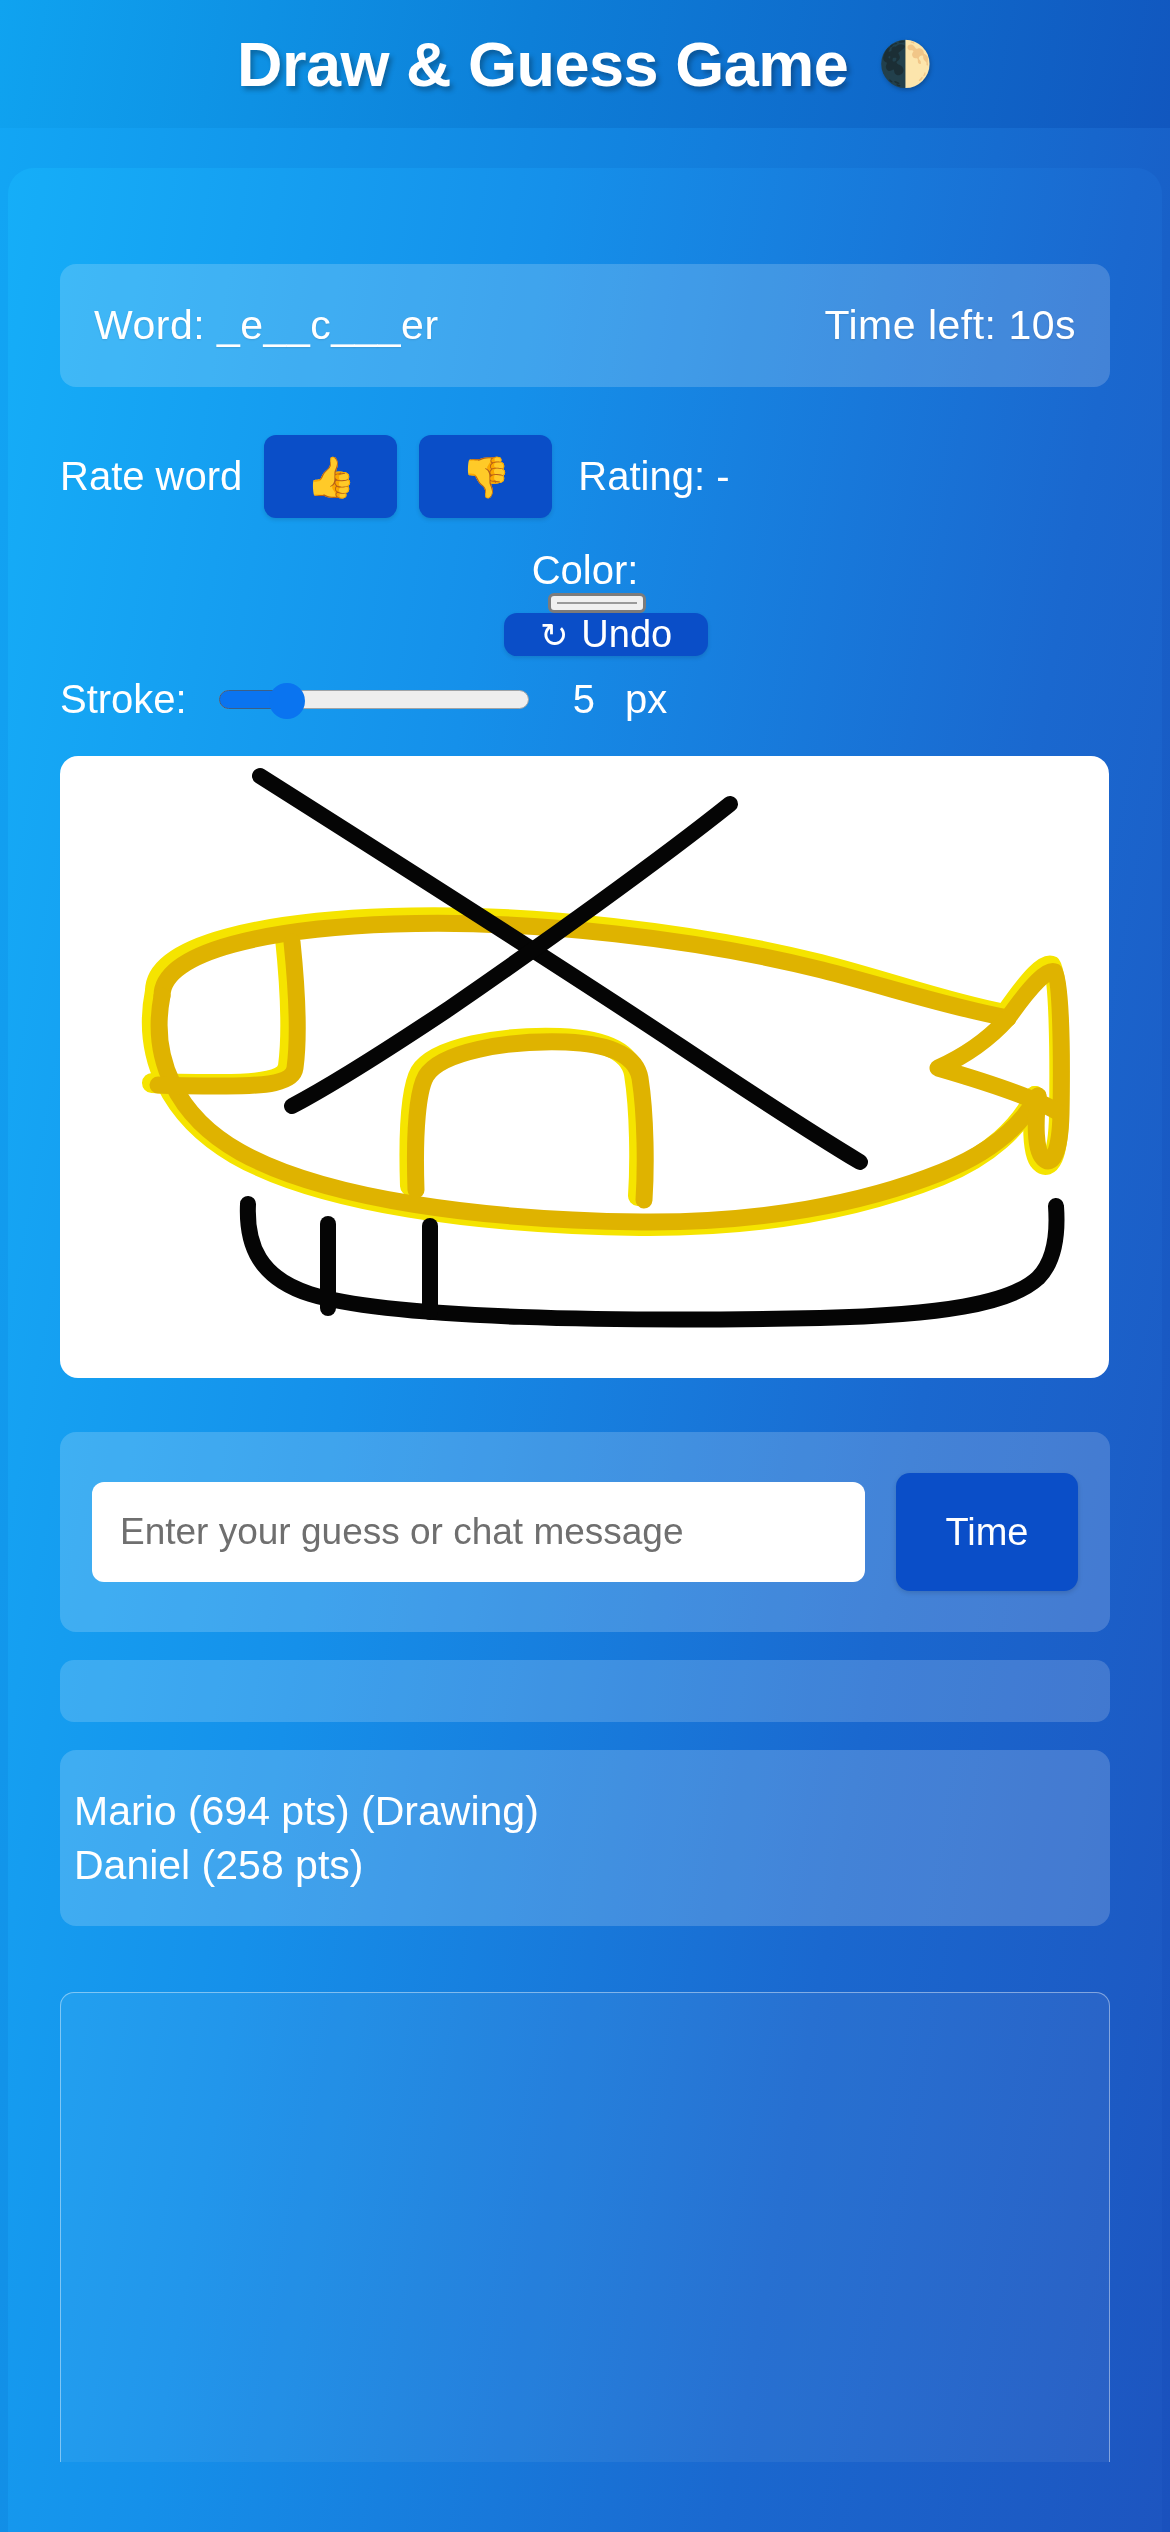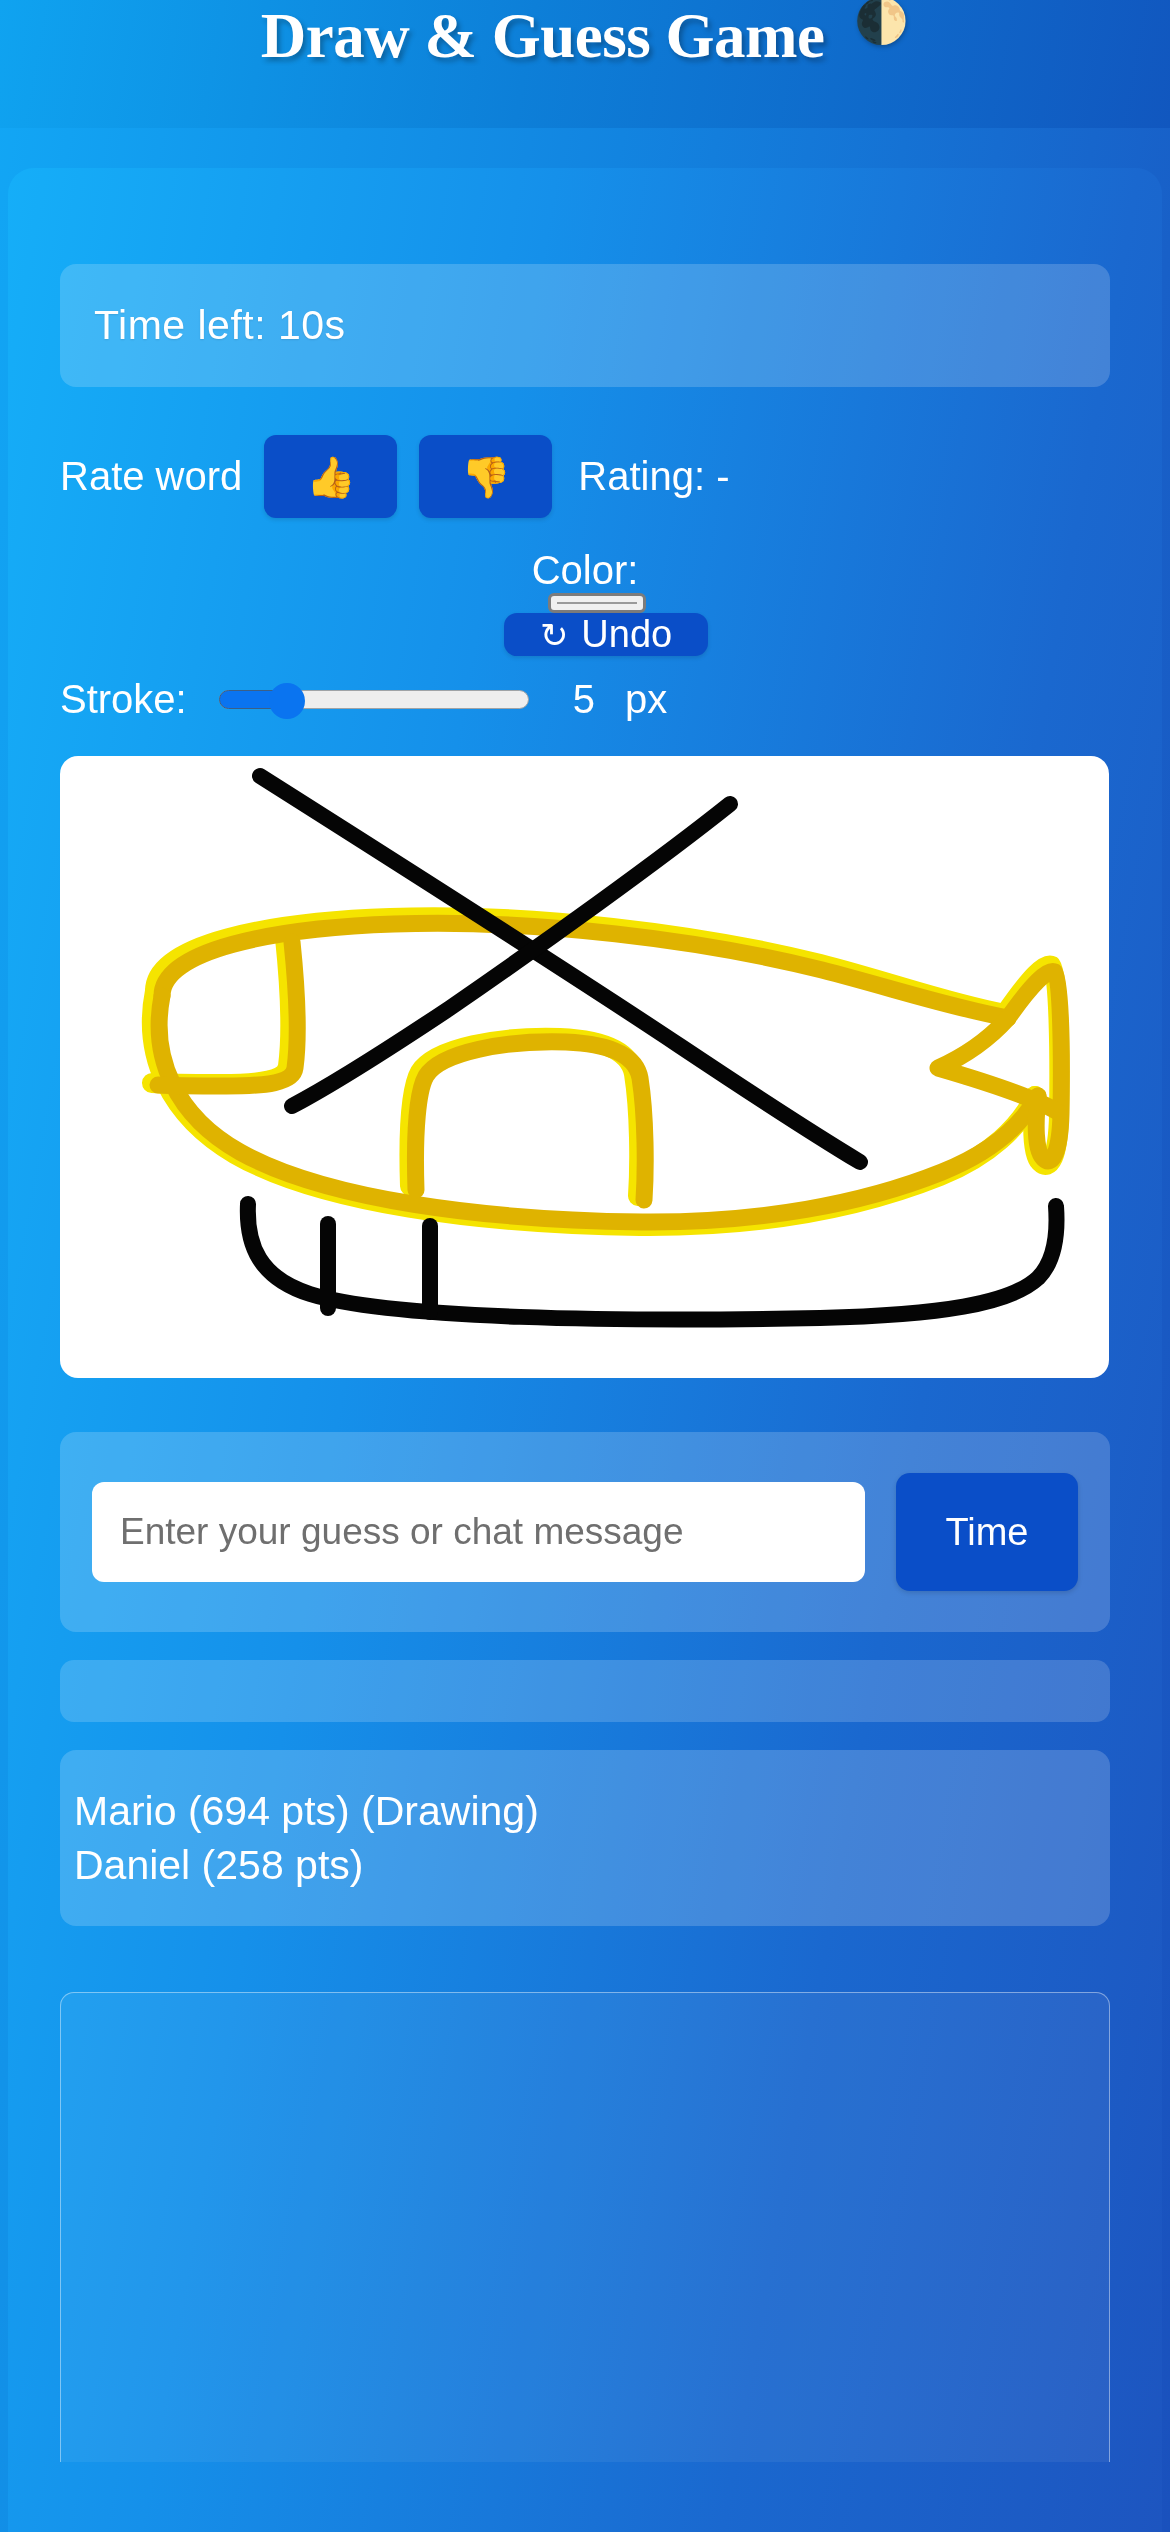--- a/index.html
+++ b/index.html
@@ -12,24 +12,24 @@
     font-family: "Liberation Sans", sans-serif;
     background: linear-gradient(100deg, #12a7f5 0%, #1284e0 40%, #1860c8 75%, #1a51bd 100%);
     position: relative;
   }
 
   
   #app-header {
     height: 128px;
     width: 100%;
     display: flex;
+    align-items: center;
     justify-content: center;
     position: relative;
     background: linear-gradient(100deg, #0fa3f0 0%, #0d7fd8 45%, #1157bf 100%);
-    font-family: Liberation Serif, serif;
   }
   #app-title {
     font-size: 63px;
     font-weight: 700;
     color: #ffffff;
     letter-spacing: -0.5px;
     text-shadow: 3px 4px 5px rgba(0,0,0,0.28);
   }
   #moon-icon {
     font-size: 44px;
@@ -253,20 +253,21 @@
 <body>
 
 <div id="app-header">
   <div id="app-title">Draw &amp; Guess Game</div>
   <div id="moon-icon">🌓</div>
 </div>
 
 <div id="game-container">
 
   <div id="word-bar">
+    <span class="txt">Word: _e__c___er</span>
     <span class="txt">Time left: 10s</span>
   </div>
 
   <div id="rate-row" class="tool-row">
     <span class="label">Rate word</span>
     <button class="rate-btn">
       <span>👍</span>
     </button>
     <button class="rate-btn">
       <span>👎</span>

